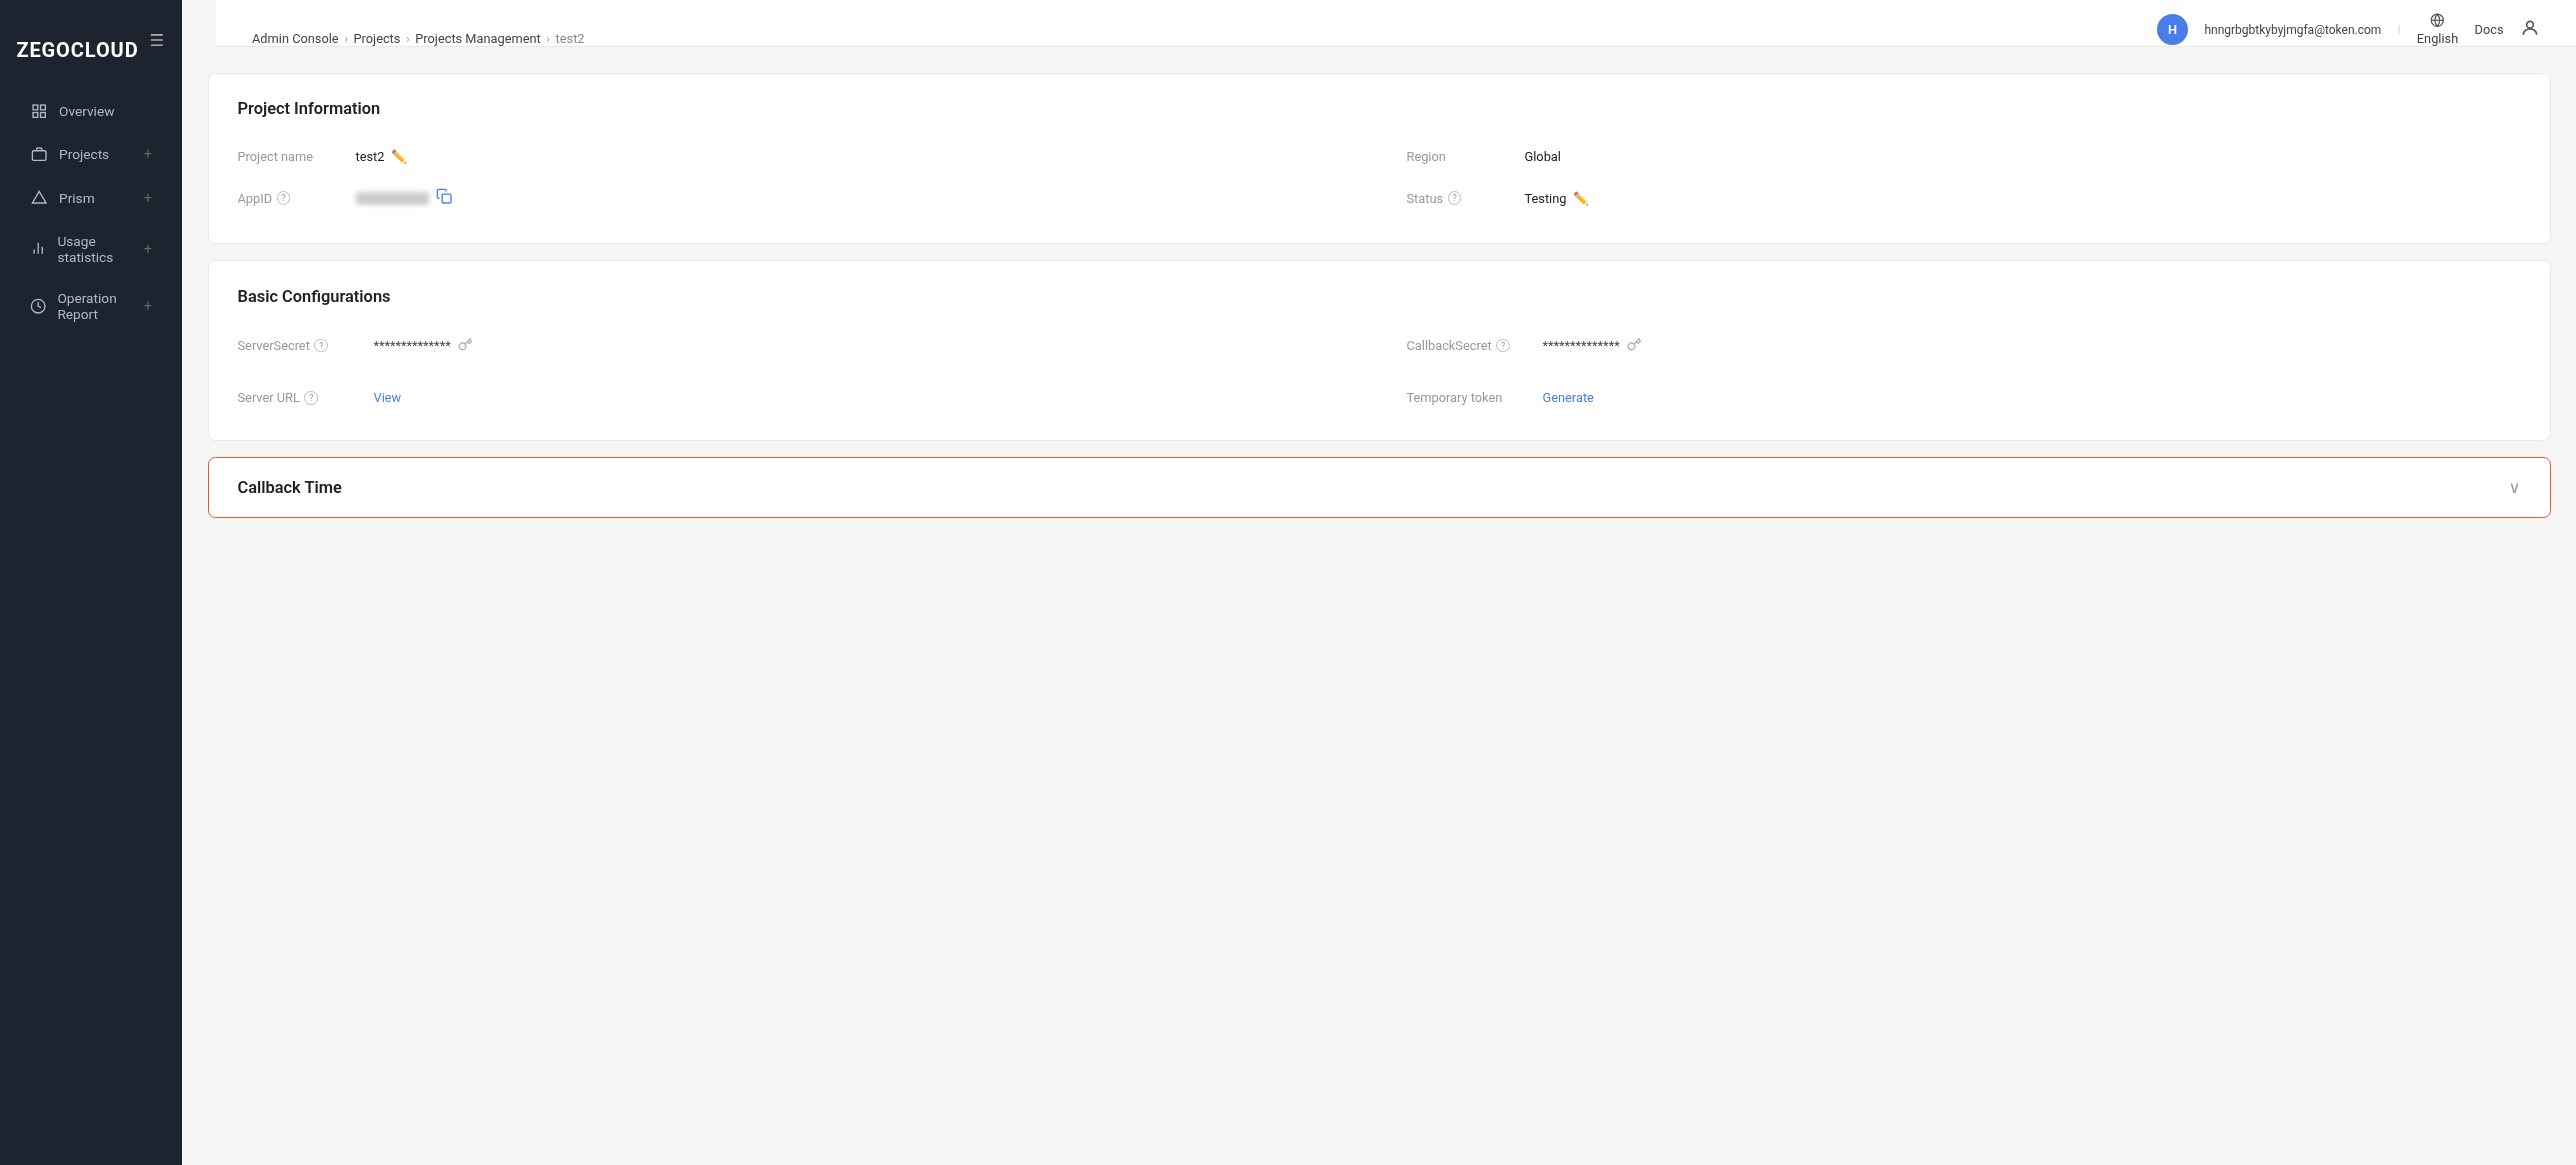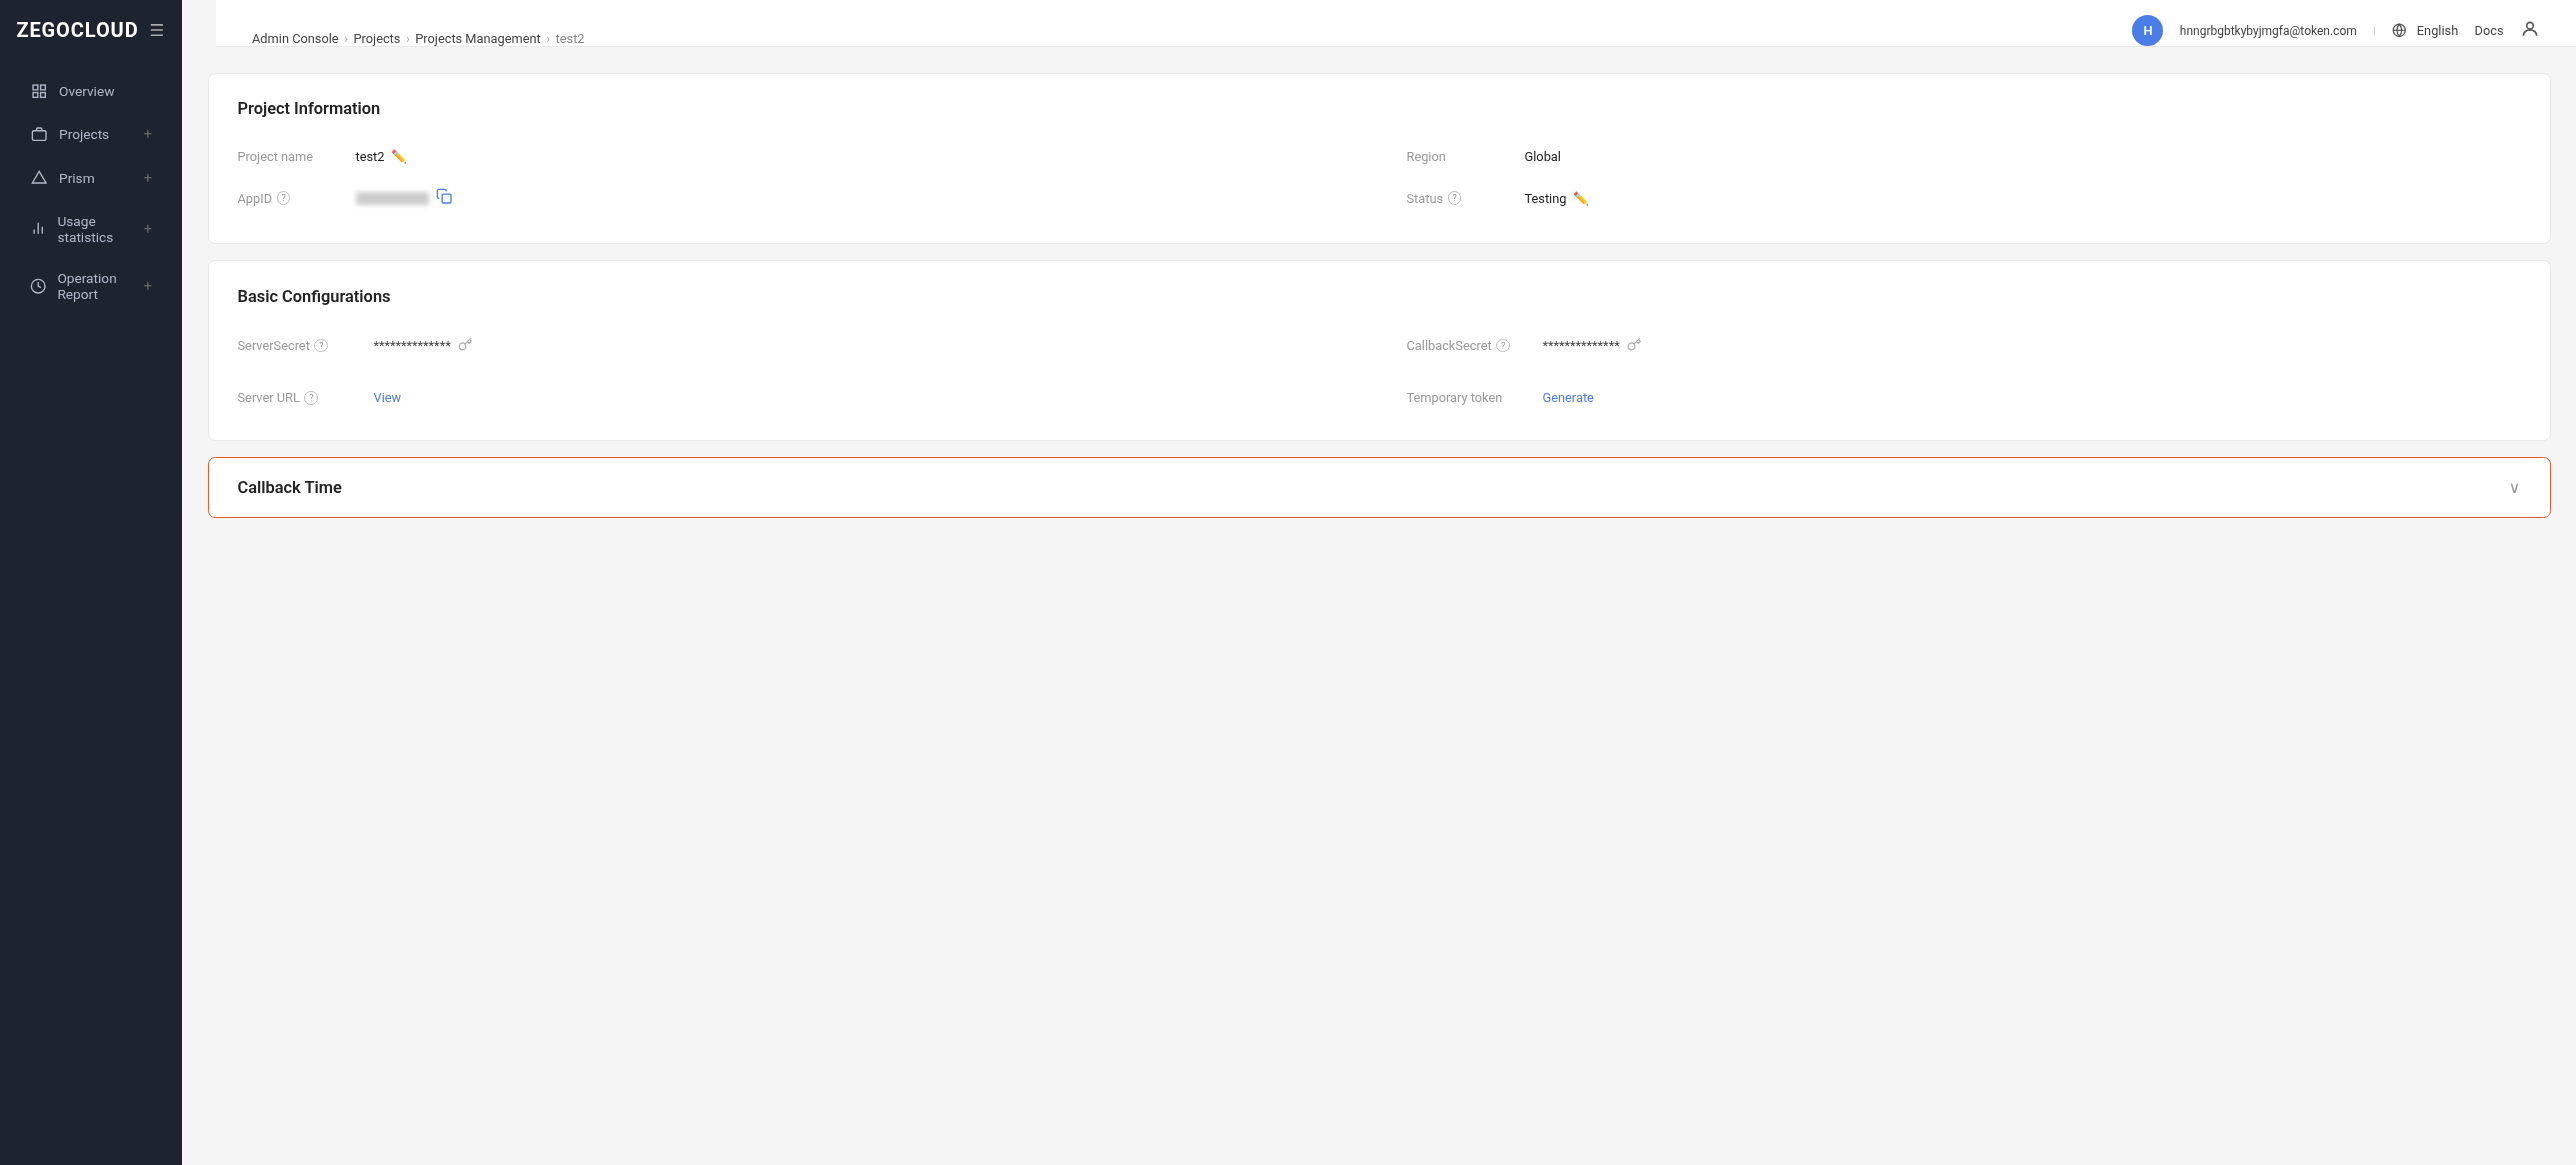--- a/index.html
+++ b/index.html
@@ -19,20 +19,21 @@
       display: flex;
       align-items: center;
       padding: 18px 16.4px;
       gap: 11px;
     }
     .logo-text {
       color: #ffffff;
       font-size: 20px;
       font-weight: 700;
       letter-spacing: 0.9px;
+      margin-top: 20px;
     }
     .logo-icon {
       color: #aaa;
       font-size: 16.4px;
       cursor: pointer;
     }
     .sidebar-nav {
       flex: 1;
       display: flex;
       flex-direction: column;
@@ -103,23 +104,24 @@
       align-items: center;
       justify-content: center;
       color: #fff;
       font-weight: 600;
       font-size: 12.8px;
     }
     .user-email { font-size: 12px; color: #444; }
     .topbar-lang {
       display: flex;
       align-items: center;
-      gap: 10px;
+      gap: 3px;
       font-size: 12.8px;
       color: #444;
+      flex-direction: column;
     }
     .topbar-docs { font-size: 12.8px; color: #444; cursor: pointer; }
     .user-icon { font-size: 18px; color: #666; cursor: pointer; }
 
     
     .content {
       flex: 1;
       overflow-y: auto;
       padding: 25.5px 25.5px;
     }

